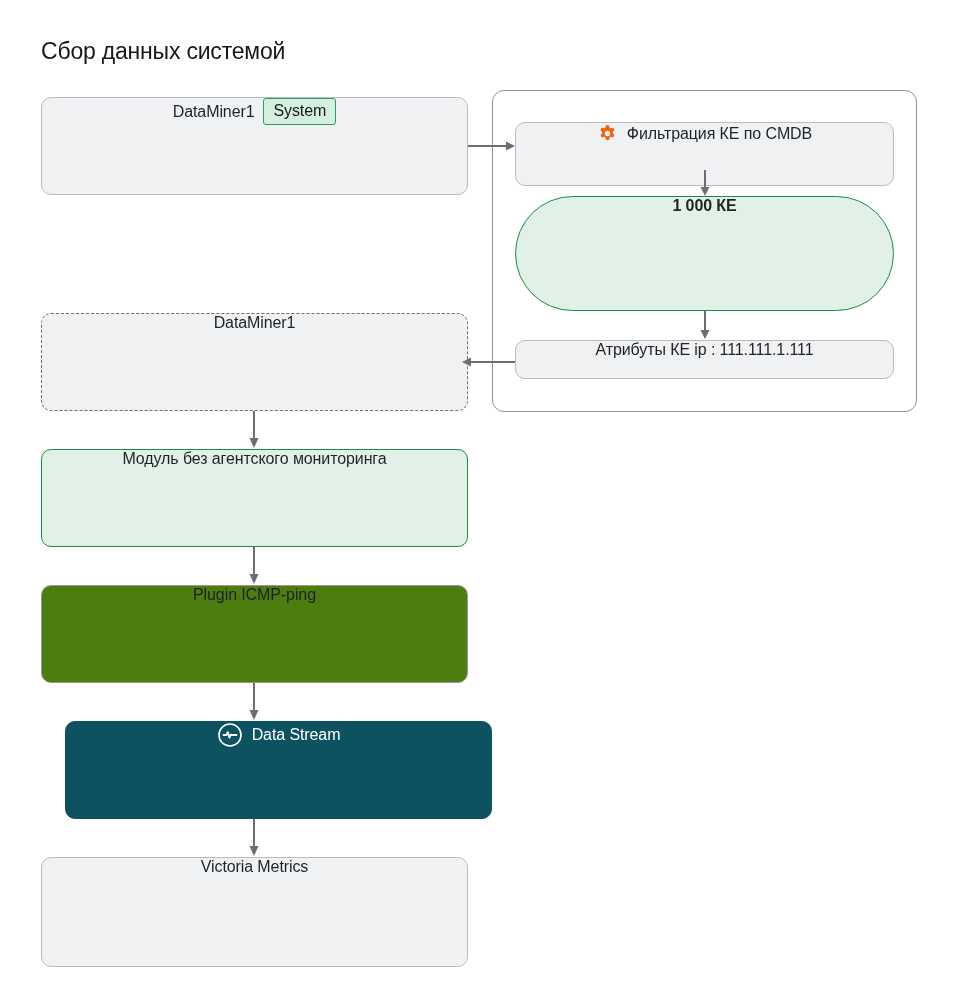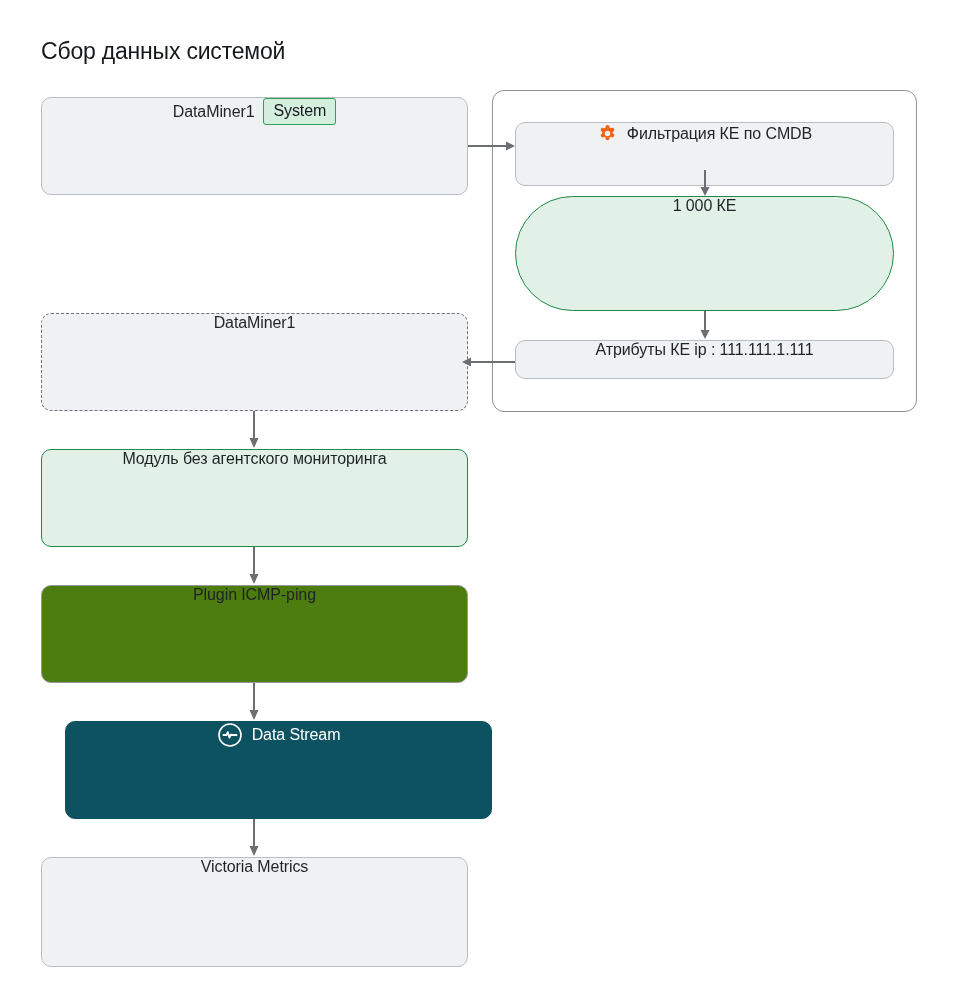--- a/index.html
+++ b/index.html
@@ -77,20 +77,21 @@
     border: 1px solid #0d5260;
     color: #ffffff;
     margin-left: 24px;
   }
 
   .node-pill {
     background: #e2f1e7;
     border: 1px solid #1f8a46;
     border-radius: 999px;
     color: #1f2326;
+    font-weight: bold;
   }
 
   
   #box-dataminer-system { left: 41px;  top: 97px;  width: 427px; height: 98px; }
   #box-dataminer-dashed { left: 41px;  top: 313px; width: 427px; height: 98px; }
   #box-agentless        { left: 41px;  top: 449px; width: 427px; height: 98px; }
   #box-plugin           { left: 41px;  top: 585px; width: 427px; height: 98px; }
   #box-datastream       { left: 41px;  top: 721px; width: 427px; height: 98px; }
   #box-victoria         { left: 41px;  top: 857px; width: 427px; height: 110px; }
 

